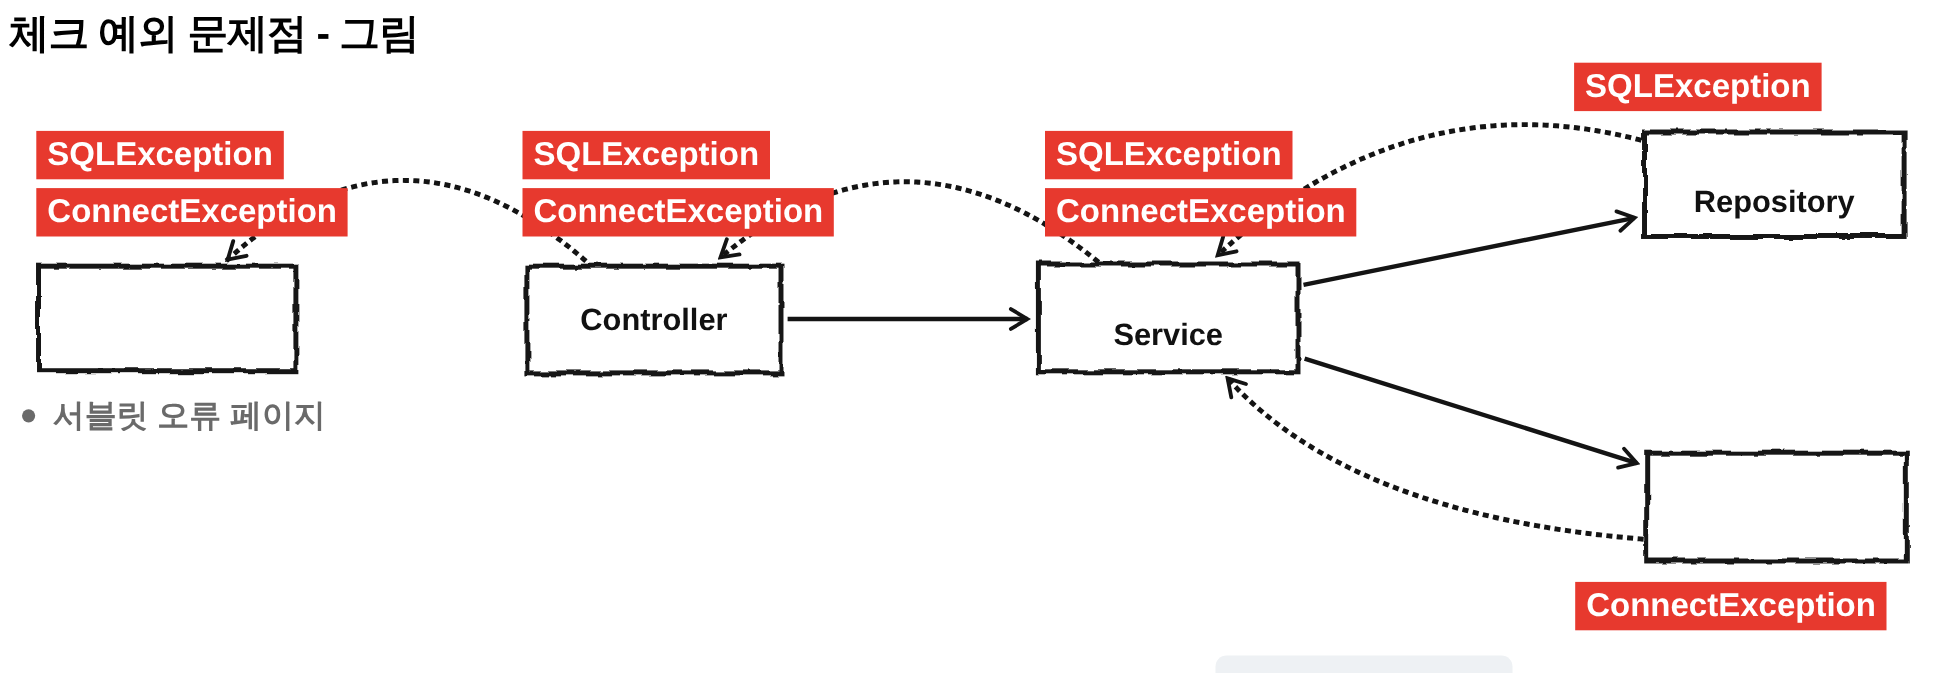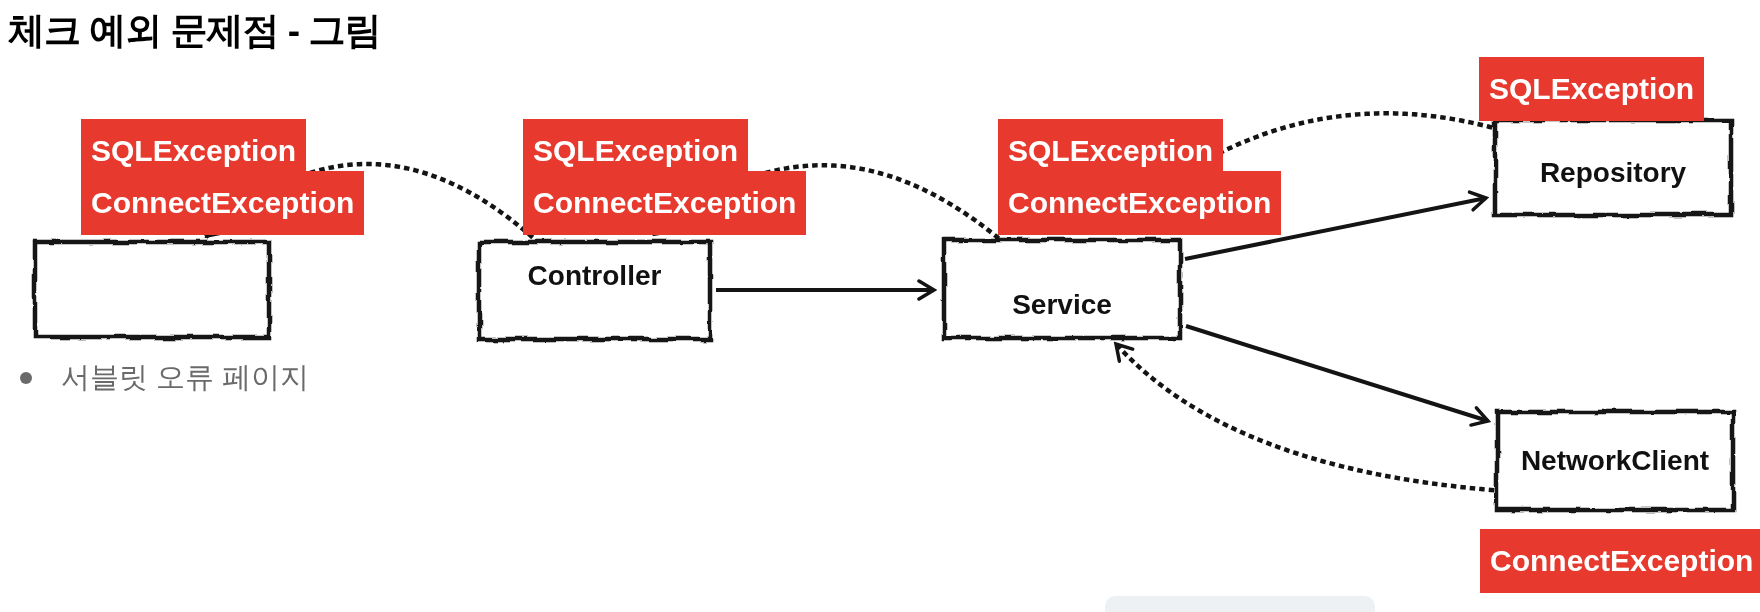--- a/index.html
+++ b/index.html
@@ -17,32 +17,31 @@
   .edge.solid{stroke-width:4px;}
   .edge.dotted{stroke-width:4.5px;stroke-dasharray:1 8.5;stroke-linecap:square;}
   .ah{stroke:var(--stroke,#141414);fill:none;}
   rect.box{fill:#ffffff;stroke:var(--stroke,#141414);stroke-width:4.5px;}
   .nodelabel{
     position:absolute;display:flex;align-items:center;justify-content:center;
     font-size:28px;font-weight:700;color:#111;white-space:nowrap;
   }
   .exlabel{
     position:absolute;height:44px;display:flex;align-items:center;
-    padding:10px 10px;background:var(--exception-bg,#e7392e);
+    padding:0 10px;background:var(--exception-bg,#e7392e);
     color:var(--exception-text,#ffffff);
-    font-size:30px;font-weight:700;white-space:nowrap;margin-left:48px;
+    font-size:30px;font-weight:700;white-space:nowrap;
   }
   .bullets{
     position:absolute;left:16px;top:358px;margin:0;padding:0;list-style:none;
   }
   .bullets li{
     display:flex;align-items:center;height:40px;
-    font-size:29px;font-weight:400;color:var(--bullet-text,#6a6a6a);
+    font-size:29px;font-weight:700;color:var(--bullet-text,#6a6a6a);
     white-space:nowrap;
-    gap:13px;
   }
   .bullets li .dot{
     width:12px;height:12px;border-radius:50%;
     background:var(--bullet-text,#6a6a6a);
     margin:0 16px 0 4px;flex:0 0 auto;
   }
   .pill{
     position:absolute;left:1105px;top:596px;width:270px;height:20px;
     background:#eef1f4;border-radius:10px 10px 0 0;
   }
@@ -85,24 +84,23 @@
 
   <div class="exlabel" style="left:33px;top:119px">SQLException</div>
   <div class="exlabel" style="left:33px;top:171px">ConnectException</div>
   <div class="exlabel" style="left:475px;top:119px">SQLException</div>
   <div class="exlabel" style="left:475px;top:171px">ConnectException</div>
   <div class="exlabel" style="left:950px;top:119px">SQLException</div>
   <div class="exlabel" style="left:950px;top:171px">ConnectException</div>
   <div class="exlabel" style="left:1431px;top:57px">SQLException</div>
   <div class="exlabel" style="left:1432px;top:529px">ConnectException</div>
 
-  <div class="nodelabel" style="left:479px;top:227px;width:231px;height:97px">Controller</div>
+  <div class="nodelabel" style="left:479px;top:242px;width:231px;height:97px">Controller</div>
   <div class="nodelabel" style="left:944px;top:256px;width:236px;height:98px">Service</div>
-  <div class="nodelabel" style="left:1495px;top:125px;width:236px;height:95px">Repository</div>
-  <div class="nodelabel" style="left:1497px;top:412px;width:236px;height:98px">NetworkClient</div>
+  <div class="nodelabel" style="left:1495px;top:136px;width:236px;height:95px">Repository</div>
 
   <ul class="bullets">
     <li>
       <span class="dot"></span>
       <span>서블릿 오류 페이지</span>
     </li>
   </ul>
 
   <div class="pill"></div>
 

